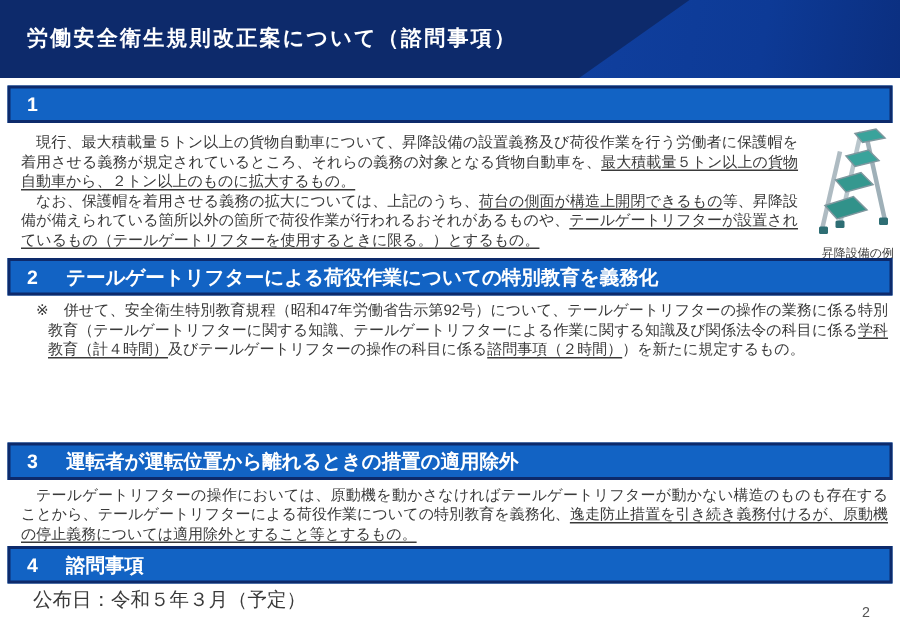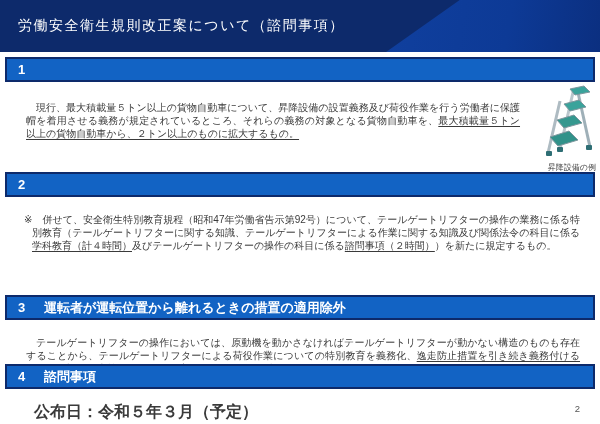--- a/index.html
+++ b/index.html
@@ -13,21 +13,21 @@
     position:absolute;top:0;left:0;width:600px;height:52px;
     background:#0d2a6b;overflow:hidden;
   }
   .header-accent{
     position:absolute;top:0;left:370px;width:230px;height:52px;
     background:linear-gradient(100deg,#10409f 0%,#0d3a96 60%,#0b2f80 100%);
     clip-path:polygon(39% 0,100% 0,100% 100%,7% 100%);
   }
   .page-title{
     position:absolute;left:18px;top:50%;transform:translateY(-50%);
-    color:#ffffff;font-size:14px;font-weight:normal;letter-spacing:1.5px;
+    color:#ffffff;font-size:14px;font-weight:bold;letter-spacing:1.5px;
     z-index:2;white-space:nowrap;
   }
   
   .bar{
     position:absolute;left:5px;width:586px;height:21px;
     background:#1263c4;border:2px solid #0d2a6b;
     color:#ffffff;font-weight:bold;font-size:13px;
     display:flex;align-items:center;box-sizing:content-box;
   }
   .bar .num{margin-left:11px;width:26px;flex:0 0 auto;}
@@ -37,22 +37,22 @@
   .bar3{top:295px;}
   .bar4{top:364px;}
   
   .body{
     position:absolute;color:#3a3a3a;font-size:10px;line-height:13px;
     text-align:justify;
   }
   .body1{top:89px;left:14px;width:518px;}
   .body2{top:201px;left:14px;width:578px;}
   .body3{top:324px;left:14px;width:578px;}
-  .body4{top:392px;left:22px;width:570px;font-weight:bold;font-size:16px;line-height:16px;}
-  .para{margin:12px;}
+  .body4{top:392px;left:22px;width:570px;font-weight:normal;font-size:13px;line-height:16px;}
+  .para{margin:0;}
   .para.indent{text-indent:1em;}
   .para.hang{padding-left:14px;text-indent:-8px;margin-left:4px;}
   .para .u{text-decoration:underline;text-underline-offset:2px;}
   
   .figure{
     position:absolute;top:85px;left:538px;width:58px;height:88px;
     text-align:right;
   }
   .figure .caption{
     display:block;margin-top:1px;font-size:8px;color:#3a3a3a;white-space:nowrap;
@@ -70,20 +70,21 @@
   <div class="header">
     <div class="header-accent"></div>
     <div class="page-title">労働安全衛生規則改正案について（諮問事項）</div>
   </div>
 
   <div class="bar bar1">
     <span class="num">1</span>
   </div>
   <div class="body body1">
       <p class="para indent"><span>現行、最大積載量５トン以上の貨物自動車について、昇降設備の設置義務及び荷役作業を行う労働者に保護帽を着用させる義務が規定されているところ、それらの義務の対象となる貨物自動車を、</span><span class="u">最大積載量５トン以上の貨物自動車から、２トン以上のものに拡大するもの。</span></p>
+      <p class="para indent"><span>なお、保護帽を着用させる義務の拡大については、上記のうち、</span><span class="u">荷台の側面が構造上開閉できるもの</span><span>等、昇降設備が備えられている箇所以外の箇所で荷役作業が行われるおそれがあるものや、</span><span class="u">テールゲートリフターが設置されているもの（テールゲートリフターを使用するときに限る。）とするもの。</span></p>
     </div>
 
   <div class="figure">
     <span>
       <svg width="56" height="72" viewBox="0 0 56 72">
 
         <path d="M37 3 L50 62" stroke="#9fb0b8" stroke-width="3" fill="none"></path>
         <path d="M34 3 L20 64" stroke="#b9c6cc" stroke-width="3" fill="none"></path>
 
         <path d="M20 16 L8 68" stroke="#aebbc2" stroke-width="3" fill="none"></path>
@@ -96,20 +97,21 @@
         <rect x="6" y="66" width="6" height="5" rx="1" fill="#2e6e74"></rect>
         <rect x="46" y="60" width="6" height="5" rx="1" fill="#2e6e74"></rect>
         <rect x="17" y="62" width="6" height="5" rx="1" fill="#2e6e74"></rect>
       </svg>
     </span>
     <span class="caption">昇降設備の例</span>
   </div>
 
   <div class="bar bar2">
     <span class="num">2</span>
+    <span class="hd">テールゲートリフターによる荷役作業についての特別教育を義務化</span>
   </div>
   <div class="body body2">
       <p class="para hang"><span>※　併せて、安全衛生特別教育規程（昭和47年労働省告示第92号）について、テールゲートリフターの操作の業務に係る特別教育（テールゲートリフターに関する知識、テールゲートリフターによる作業に関する知識及び関係法令の科目に係る</span><span class="u">学科教育（計４時間）</span><span>及びテールゲートリフターの操作の科目に係る</span><span class="u">諮問事項（２時間）</span><span>）を新たに規定するもの。</span></p>
     </div>
 
   <div class="bar bar3">
     <span class="num">3</span>
     <span class="hd">運転者が運転位置から離れるときの措置の適用除外</span>
   </div>
   <div class="body body3">

